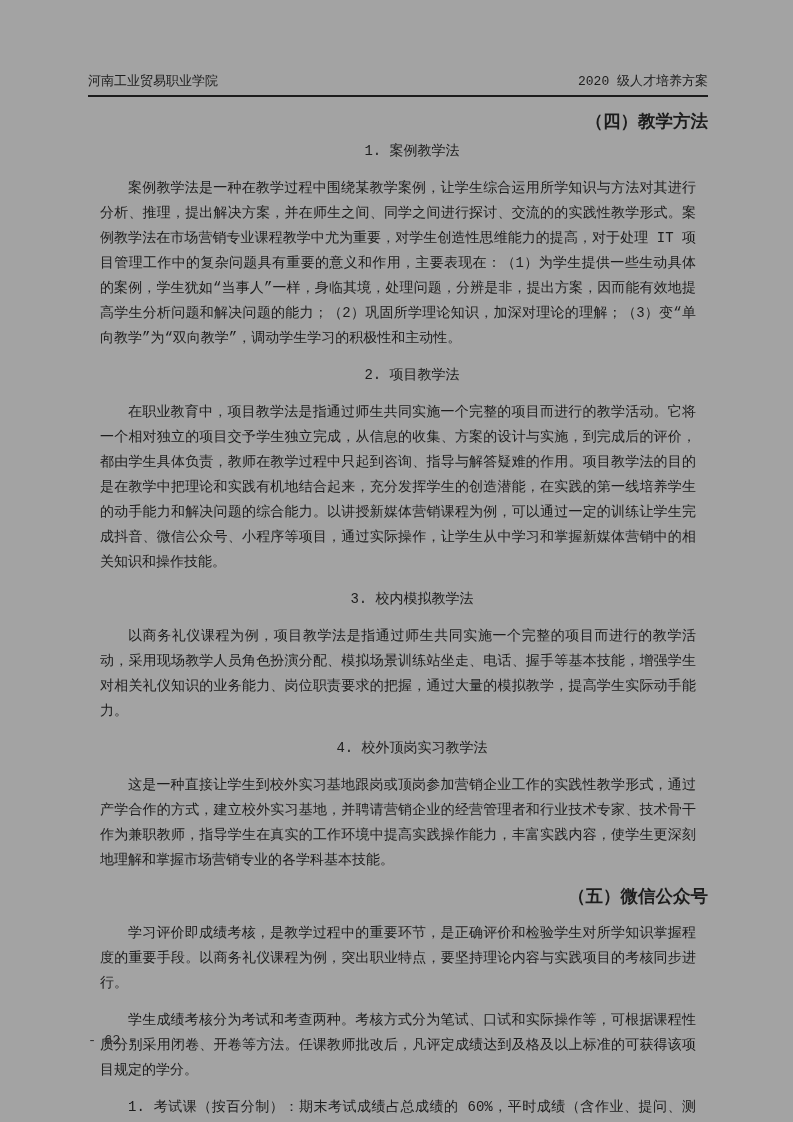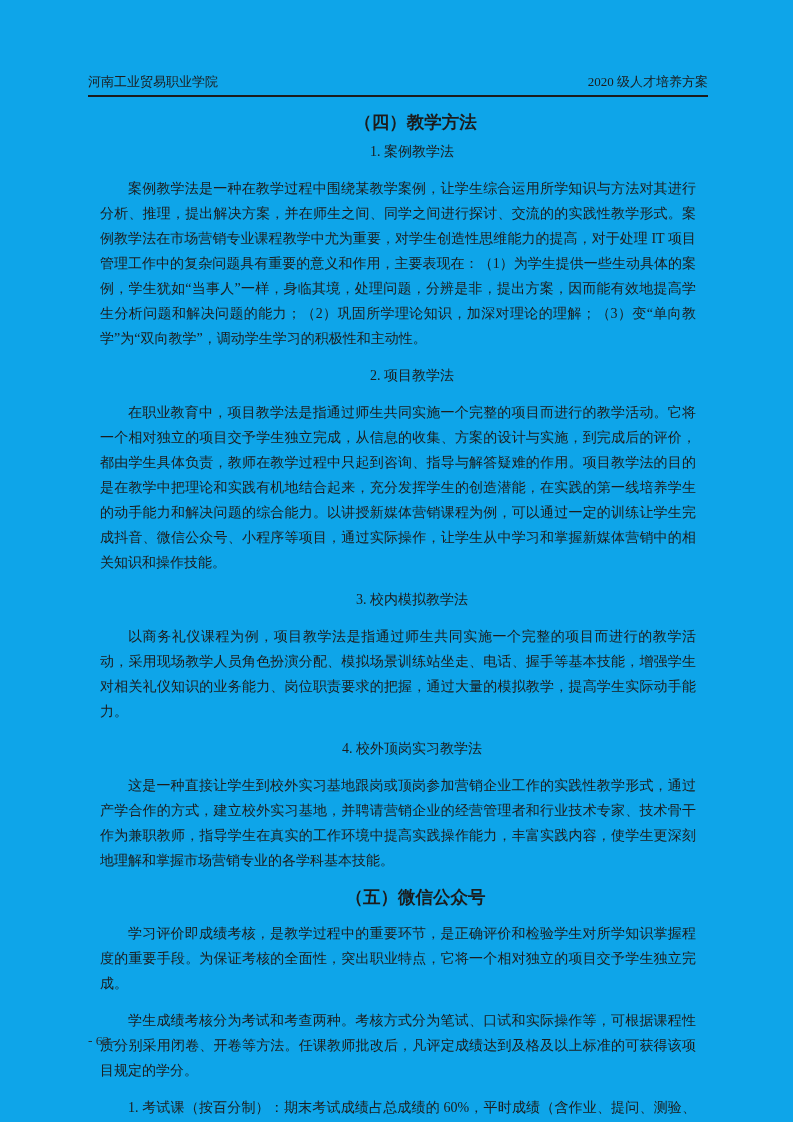--- a/index.html
+++ b/index.html
@@ -1,22 +1,22 @@
 <!DOCTYPE html>
 <html><head>
 <meta charset="utf-8">
 <style>
   html, body { margin: 0; padding: 0; background: #ffffff; }
   .page {
     position: relative;
     width: 793px;
     height: 1122px;
-    background: #0ea5e9;
+    background: #a3a3a3;
     color: #1c1c1c;
-    font-family: Liberation Serif, serif;
+    font-family: Liberation Mono, monospace;
     overflow: hidden;
   }
   .header {
     position: absolute;
     left: 88px;
     right: 85px;
     top: 74px;
     display: flex;
     justify-content: space-between;
     align-items: flex-end;
@@ -34,21 +34,21 @@
     font-size: 14px;
     line-height: 25px;
     text-align: justify;
   }
   .heading {
     font-weight: bold;
     font-size: 17.5px;
     line-height: 24px;
     margin: 8px 0 5px 0;
     text-indent: 2em;
-    text-align: center;
+    text-align: right;
   }
   .subheading {
     text-indent: 2em;
     margin: 0;
     text-align: center;
   }
   .para {
     text-indent: 2em;
     margin: 12px;
   }
@@ -75,21 +75,21 @@
     <div class="heading">（四）教学方法</div>
     <div class="subheading">1. 案例教学法</div>
     <div class="para">案例教学法是一种在教学过程中围绕某教学案例，让学生综合运用所学知识与方法对其进行分析、推理，提出解决方案，并在师生之间、同学之间进行探讨、交流的的实践性教学形式。案例教学法在市场营销专业课程教学中尤为重要，对学生创造性思维能力的提高，对于处理 IT 项目管理工作中的复杂问题具有重要的意义和作用，主要表现在：（1）为学生提供一些生动具体的案例，学生犹如“当事人”一样，身临其境，处理问题，分辨是非，提出方案，因而能有效地提高学生分析问题和解决问题的能力；（2）巩固所学理论知识，加深对理论的理解；（3）变“单向教学”为“双向教学”，调动学生学习的积极性和主动性。</div>
     <div class="subheading">2. 项目教学法</div>
     <div class="para">在职业教育中，项目教学法是指通过师生共同实施一个完整的项目而进行的教学活动。它将一个相对独立的项目交予学生独立完成，从信息的收集、方案的设计与实施，到完成后的评价，都由学生具体负责，教师在教学过程中只起到咨询、指导与解答疑难的作用。项目教学法的目的是在教学中把理论和实践有机地结合起来，充分发挥学生的创造潜能，在实践的第一线培养学生的动手能力和解决问题的综合能力。以讲授新媒体营销课程为例，可以通过一定的训练让学生完成抖音、微信公众号、小程序等项目，通过实际操作，让学生从中学习和掌握新媒体营销中的相关知识和操作技能。</div>
     <div class="subheading">3. 校内模拟教学法</div>
     <div class="para">以商务礼仪课程为例，项目教学法是指通过师生共同实施一个完整的项目而进行的教学活动，采用现场教学人员角色扮演分配、模拟场景训练站坐走、电话、握手等基本技能，增强学生对相关礼仪知识的业务能力、岗位职责要求的把握，通过大量的模拟教学，提高学生实际动手能力。</div>
     <div class="subheading">4. 校外顶岗实习教学法</div>
     <div class="para">这是一种直接让学生到校外实习基地跟岗或顶岗参加营销企业工作的实践性教学形式，通过产学合作的方式，建立校外实习基地，并聘请营销企业的经营管理者和行业技术专家、技术骨干作为兼职教师，指导学生在真实的工作环境中提高实践操作能力，丰富实践内容，使学生更深刻地理解和掌握市场营销专业的各学科基本技能。</div>
     <div class="heading">（五）微信公众号</div>
-    <div class="para">学习评价即成绩考核，是教学过程中的重要环节，是正确评价和检验学生对所学知识掌握程度的重要手段。为保证考核的全面性，突出职业特点，它将一个相对独立的项目交予学生独立完成。</div>
+    <div class="para">学习评价即成绩考核，是教学过程中的重要环节，是正确评价和检验学生对所学知识掌握程度的重要手段。以商务礼仪课程为例，突出职业特点，要坚持理论内容与实践项目的考核同步进行。</div>
     <div class="para">学生成绩考核分为考试和考查两种。考核方式分为笔试、口试和实际操作等，可根据课程性质分别采用闭卷、开卷等方法。任课教师批改后，凡评定成绩达到及格及以上标准的可获得该项目规定的学分。</div>
     <div class="para">1. 考试课（按百分制）：期末考试成绩占总成绩的 60%，平时成绩（含作业、提问、测验、学习态度等）占总成绩的 40%。</div>
     <div class="para">2. 考查课（按百分制）：期末考试成绩占总成绩的 60%，平时成绩（含作业、提问、测验、学习态</div>
   </div>
 
   <div class="footer">- 62 -</div>
 
 </div>
 
 </body></html>

